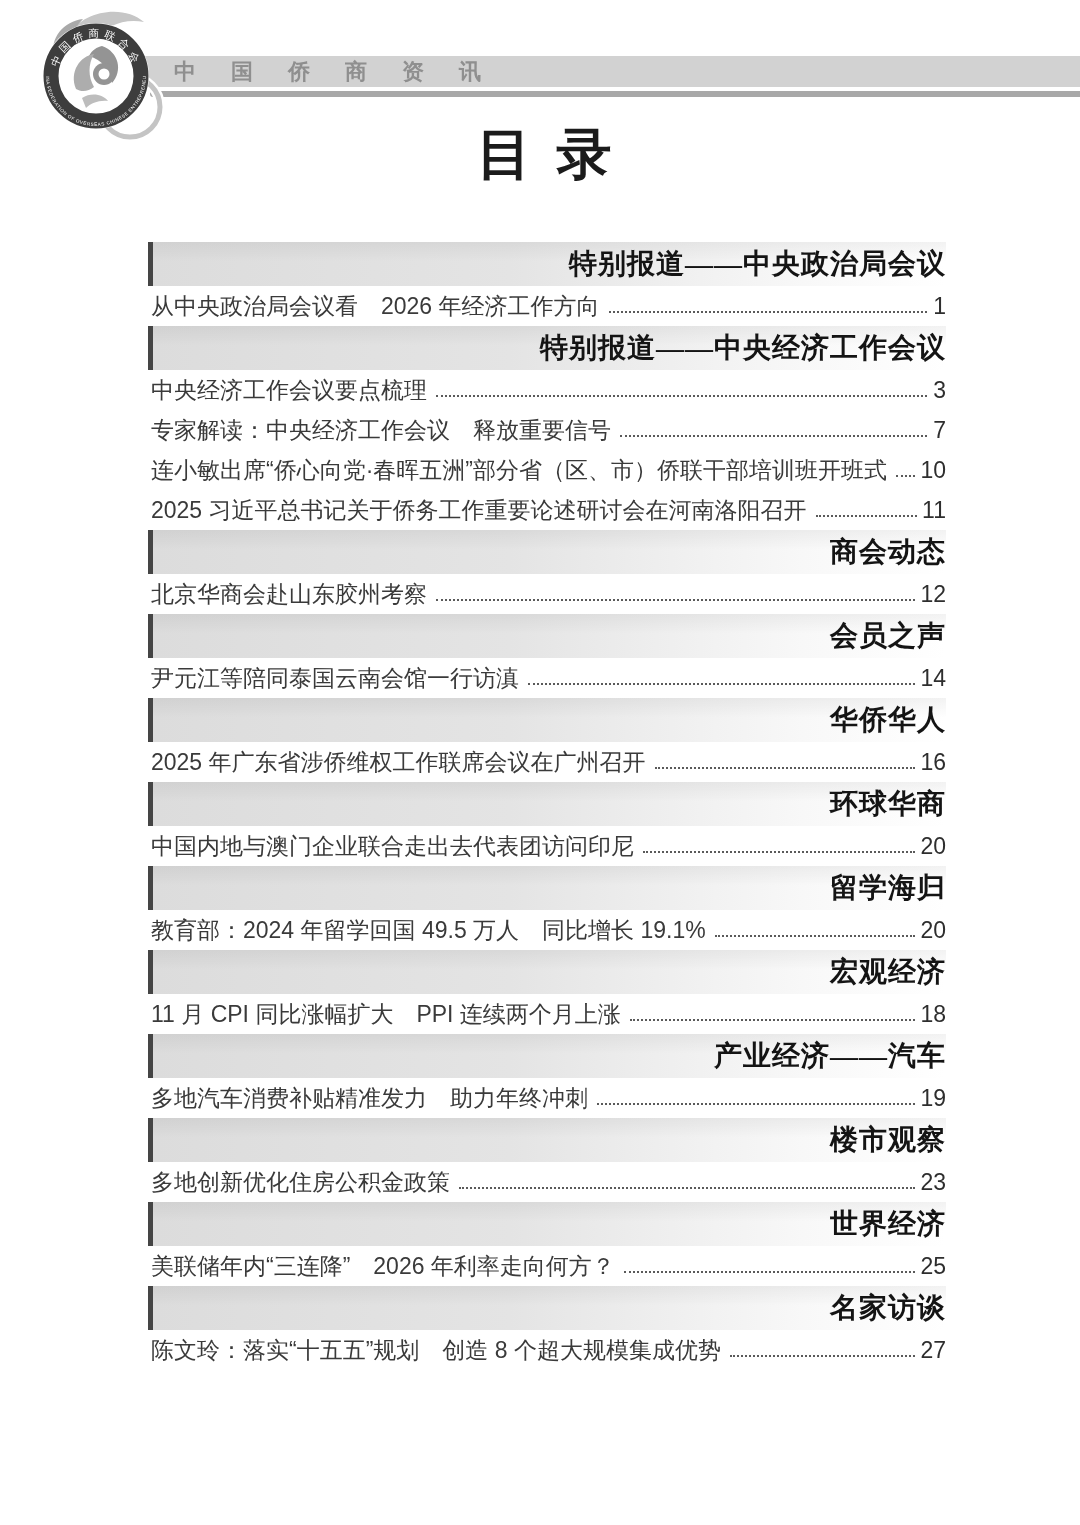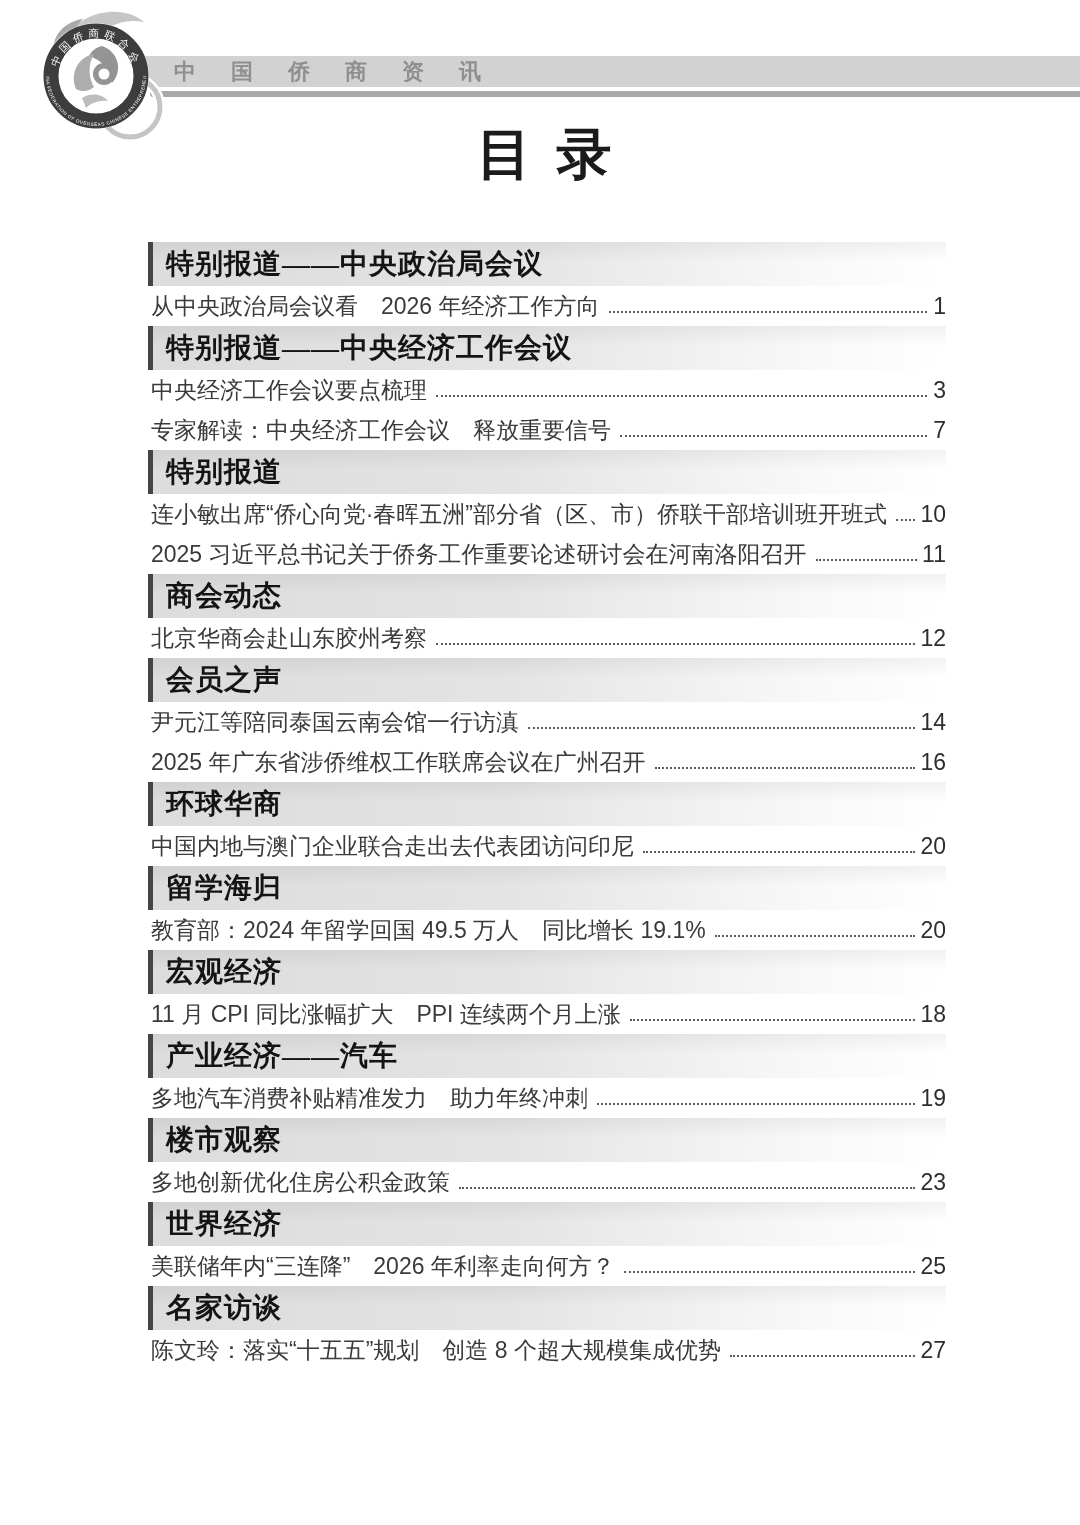--- a/index.html
+++ b/index.html
@@ -57,20 +57,21 @@
     padding-left:13px;
     font-family:"Liberation Serif","DejaVu Serif",serif;
     font-size:28px;
     font-weight:700;
     color:#141414;
     letter-spacing:1px;
     background:
       linear-gradient(to bottom, rgba(0,0,0,0.05), rgba(0,0,0,0) 45%),
       linear-gradient(to right, #dcdcdc, #e4e4e4 45%, #f8f8f8 82%, #ffffff 100%);
     white-space:nowrap;
+    text-align:right;
   }
   .entry{
     height:40px;
     display:flex;
     align-items:center;
     padding-left:3px;
   }
   .entry-title{
     font-size:23px;
     color:#3a3a3a;
@@ -156,21 +157,20 @@
   </div>
 
   <div class="entry">
     <span class="entry-title">专家解读：中央经济工作会议　释放重要信号</span>
     <span class="leader"></span>
     <span class="entry-page">7</span>
   </div>
 </section>
 
   <section class="toc-section">
-    <h2 class="sec-head"><span class="sec-head-text">特别报道</span></h2>
 
   <div class="entry">
     <span class="entry-title">连小敏出席“侨心向党·春晖五洲”部分省（区、市）侨联干部培训班开班式</span>
     <span class="leader"></span>
     <span class="entry-page">10</span>
   </div>
 
   <div class="entry">
     <span class="entry-title">2025 习近平总书记关于侨务工作重要论述研讨会在河南洛阳召开</span>
     <span class="leader"></span>
@@ -192,20 +192,21 @@
     <h2 class="sec-head"><span class="sec-head-text">会员之声</span></h2>
 
   <div class="entry">
     <span class="entry-title">尹元江等陪同泰国云南会馆一行访滇</span>
     <span class="leader"></span>
     <span class="entry-page">14</span>
   </div>
 </section>
 
   <section class="toc-section">
+    <h2 class="sec-head"><span class="sec-head-text">华侨华人</span></h2>
 
   <div class="entry">
     <span class="entry-title">2025 年广东省涉侨维权工作联席会议在广州召开</span>
     <span class="leader"></span>
     <span class="entry-page">16</span>
   </div>
 </section>
 
   <section class="toc-section">
     <h2 class="sec-head"><span class="sec-head-text">环球华商</span></h2>

